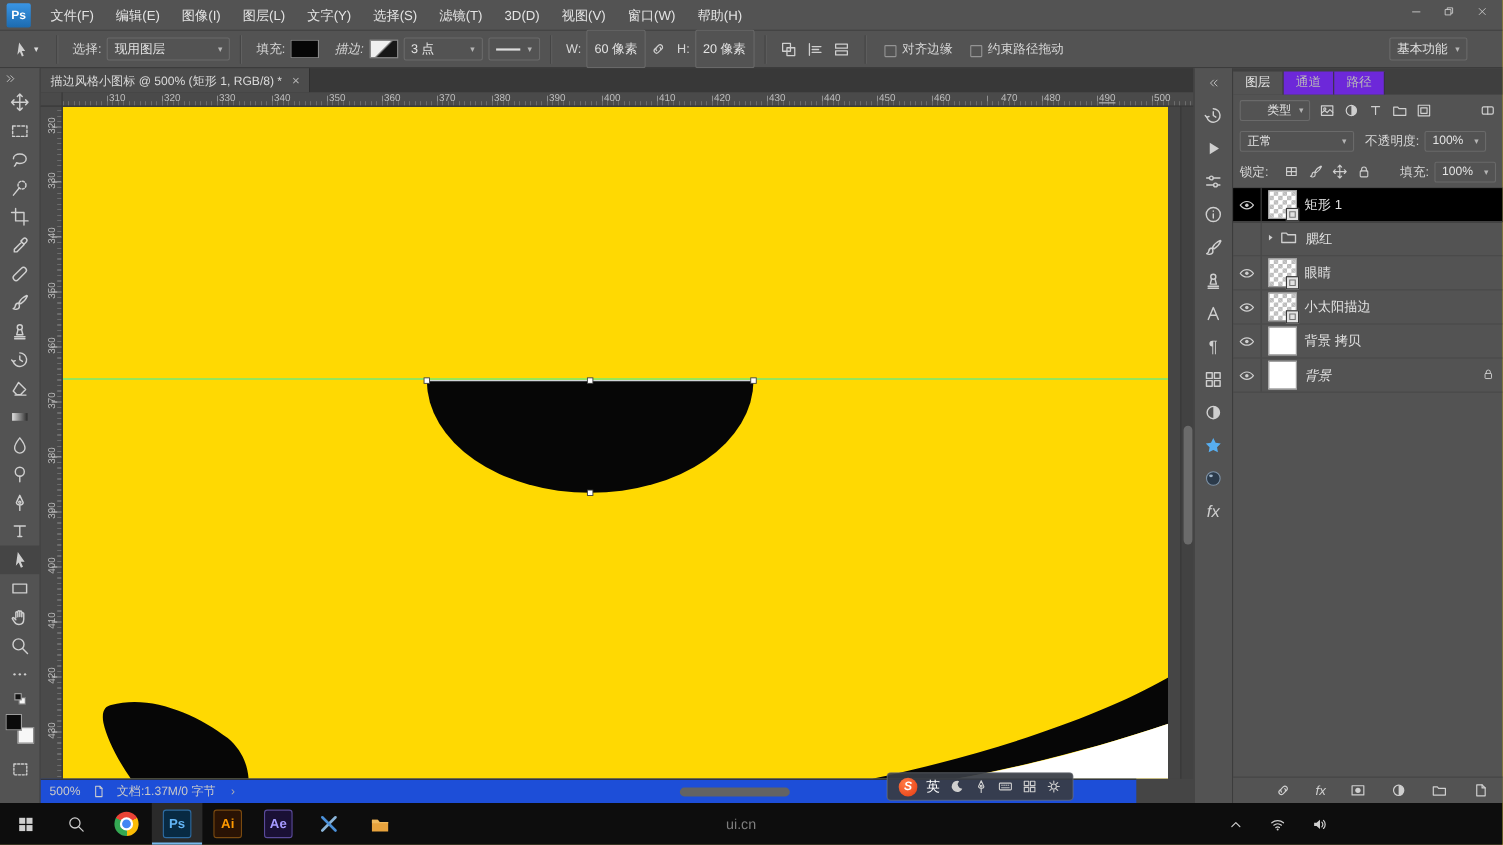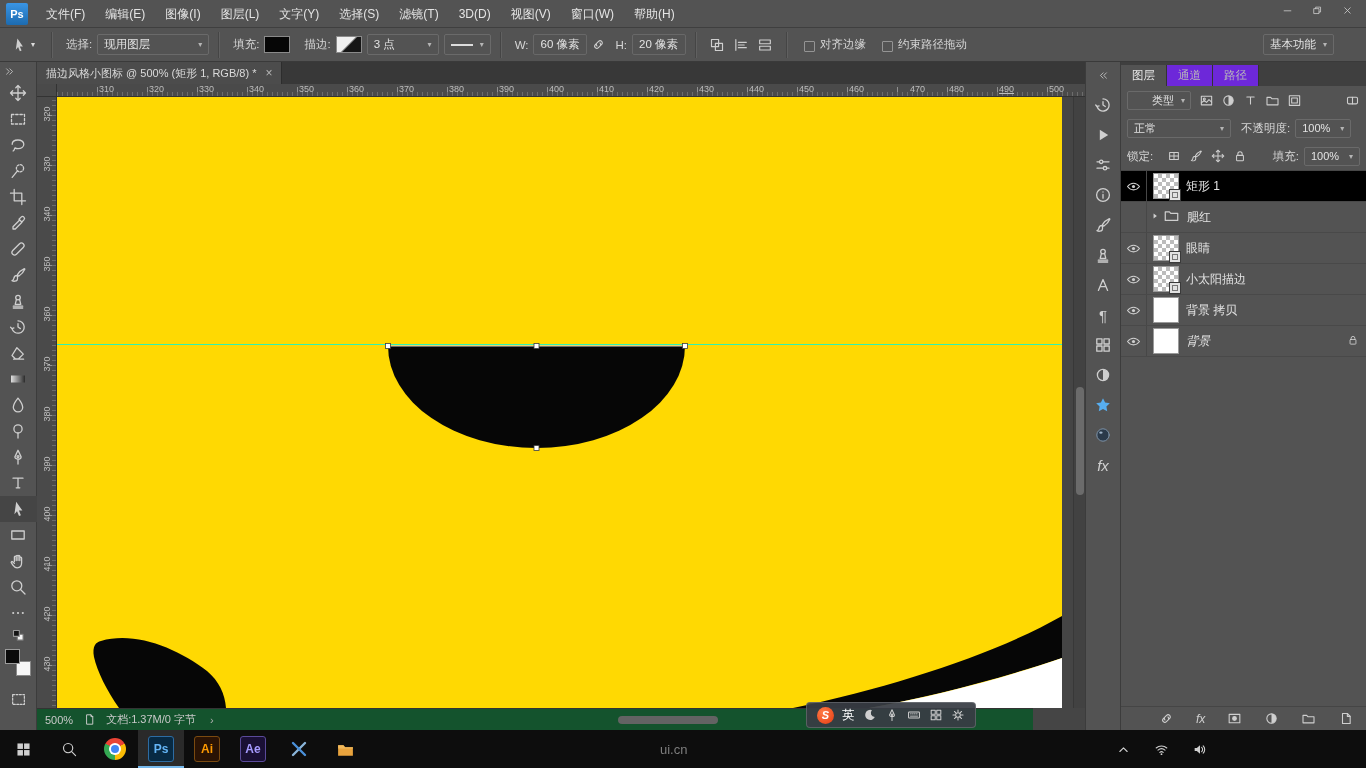--- a/index.html
+++ b/index.html
@@ -22,21 +22,21 @@
   #win-controls{margin-left:auto;display:flex;align-items:flex-start;height:28px;padding-right:4px;}
   .win-btn{width:30px;height:22px;display:flex;align-items:center;justify-content:center;color:#d0d0d0;}
 
   
   #optionsbar{position:absolute;left:0;top:28px;width:1366px;height:34px;background:#535353;
     border-bottom:1px solid #3a3a3a;display:flex;align-items:center;padding:0 6px;}
   .lbl{font-size:11.5px;color:#d6d6d6;margin:0 5px;white-space:nowrap;}
   .dd{display:inline-flex;align-items:center;background:#535353;border:1px solid #6a6a6a;
     border-radius:2px;height:21px;padding:0 6px;font-size:11.5px;color:#e3e3e3;white-space:nowrap;}
   .dd .caret{margin-left:7px;font-size:8px;color:#b5b5b5;}
-  .valbox{display:inline-flex;align-items:center;height:21px;padding:0 6px;border:1px solid #686868;
+  .valbox{display:inline-flex;align-items:center;height:35px;padding:0 6px;border:1px solid #686868;
     border-radius:2px;background:#535353;font-size:11.5px;color:#e3e3e3;min-width:54px;white-space:nowrap;}
   .sep{width:1px;height:26px;background:#454545;box-shadow:1px 0 0 #606060;margin:0 9px;flex:none;}
   .checkbox{width:11px;height:11px;border:1px solid #949494;border-radius:1px;display:inline-block;
     margin-right:5px;flex:none;background:transparent;}
   .opt-chk{display:flex;align-items:flex-end;margin:0 8px;}
   .swatch{width:26px;height:17px;border:1px solid #8a8a8a;display:inline-block;}
   .swatch.black{background:#060606;}
   .swatch.stroke{background:linear-gradient(135deg,#f0f0f0 46%,#161616 54%);}
   .tool-preset{display:flex;align-items:center;padding:0 5px;height:24px;margin-right:2px;}
   .icon-btn{display:flex;align-items:center;justify-content:center;height:24px;padding:0 4px;color:#cfcfcf;}
@@ -77,21 +77,21 @@
     background-size:4px 100%,9px 100%;
     background-position:100% 3px,100% 18px;
     background-repeat:no-repeat,no-repeat;}
   .rlabel{position:absolute;top:0;font-size:9px;color:#bdbdbd;}
   .vlabel{position:absolute;left:-1px;width:22px;font-size:9px;color:#bdbdbd;
     transform:rotate(-90deg);text-align:center;}
   #canvas{position:absolute;left:20px;top:35px;width:1005px;height:611px;overflow:hidden;}
   #gutter{position:absolute;left:1025px;top:35px;width:11px;height:611px;background:#454545;}
   #v-scroll{position:absolute;left:1036px;top:35px;width:12px;height:611px;background:#424242;border-left:1px solid #383838;}
   #v-thumb{position:absolute;left:2px;top:290px;width:8px;height:108px;background:#6b6b6b;border-radius:4px;}
-  #statusbar{position:absolute;left:0;top:646px;width:996px;height:22px;background:#14532d;
+  #statusbar{position:absolute;left:0;top:646px;width:996px;height:22px;background:#1d4ed8;
     border-top:1px solid #333;display:flex;align-items:center;font-size:11px;color:#c9c9c9;}
   #statusbar .zoom{margin:0 10px 0 8px;}
   #statusbar .docinfo{margin-left:10px;}
   #statusbar .chev{margin-left:14px;color:#b0b0b0;font-size:11px;}
   #h-thumb{position:absolute;left:581px;top:7px;width:100px;height:8px;background:#636363;border-radius:4px;}
 
   
   #panelstrip{position:absolute;left:1085px;top:62px;width:35px;height:668px;background:#535353;
     border-left:1px solid #3c3c3c;display:flex;flex-direction:column;align-items:center;}
   #panelstrip .collapse-strip{justify-content:center;padding-left:0;margin:4px 0 6px 0;}
@@ -212,21 +212,21 @@
     </div>
   <div class="sep"></div>
   <span class="lbl">选择:</span>
   <div class="dd" style="width:112px;justify-content:space-between;">
     <span>现用图层</span>
       <span class="caret">▾</span>
   </div>
   <div class="sep"></div>
   <span class="lbl">填充:</span>
   <span class="swatch black"></span>
-  <span class="lbl" style="margin-left:14px;">描边:</span>
+  <span class="lbl" style="margin-left:14px;font-style:italic;">描边:</span>
   <span class="swatch stroke"></span>
   <div class="dd" style="width:72px;justify-content:space-between;margin-left:5px;">
     <span>3 点</span>
       <span class="caret">▾</span>
   </div>
   <div class="dd" style="margin-left:5px;">
     <span class="line-sample"></span>
       <span class="caret">▾</span>
   </div>
   <div class="sep"></div>

